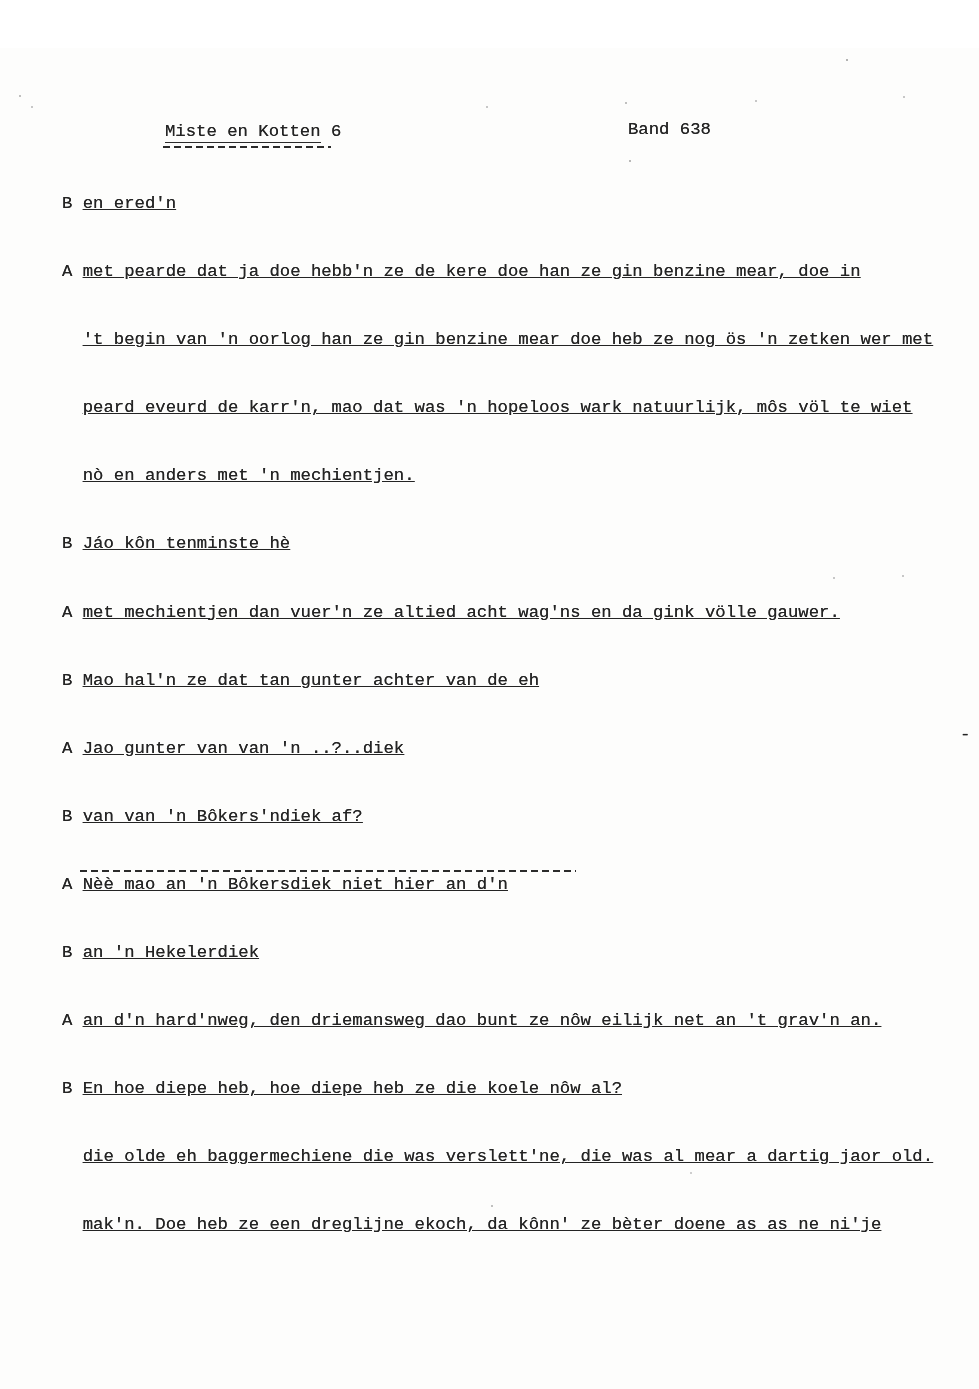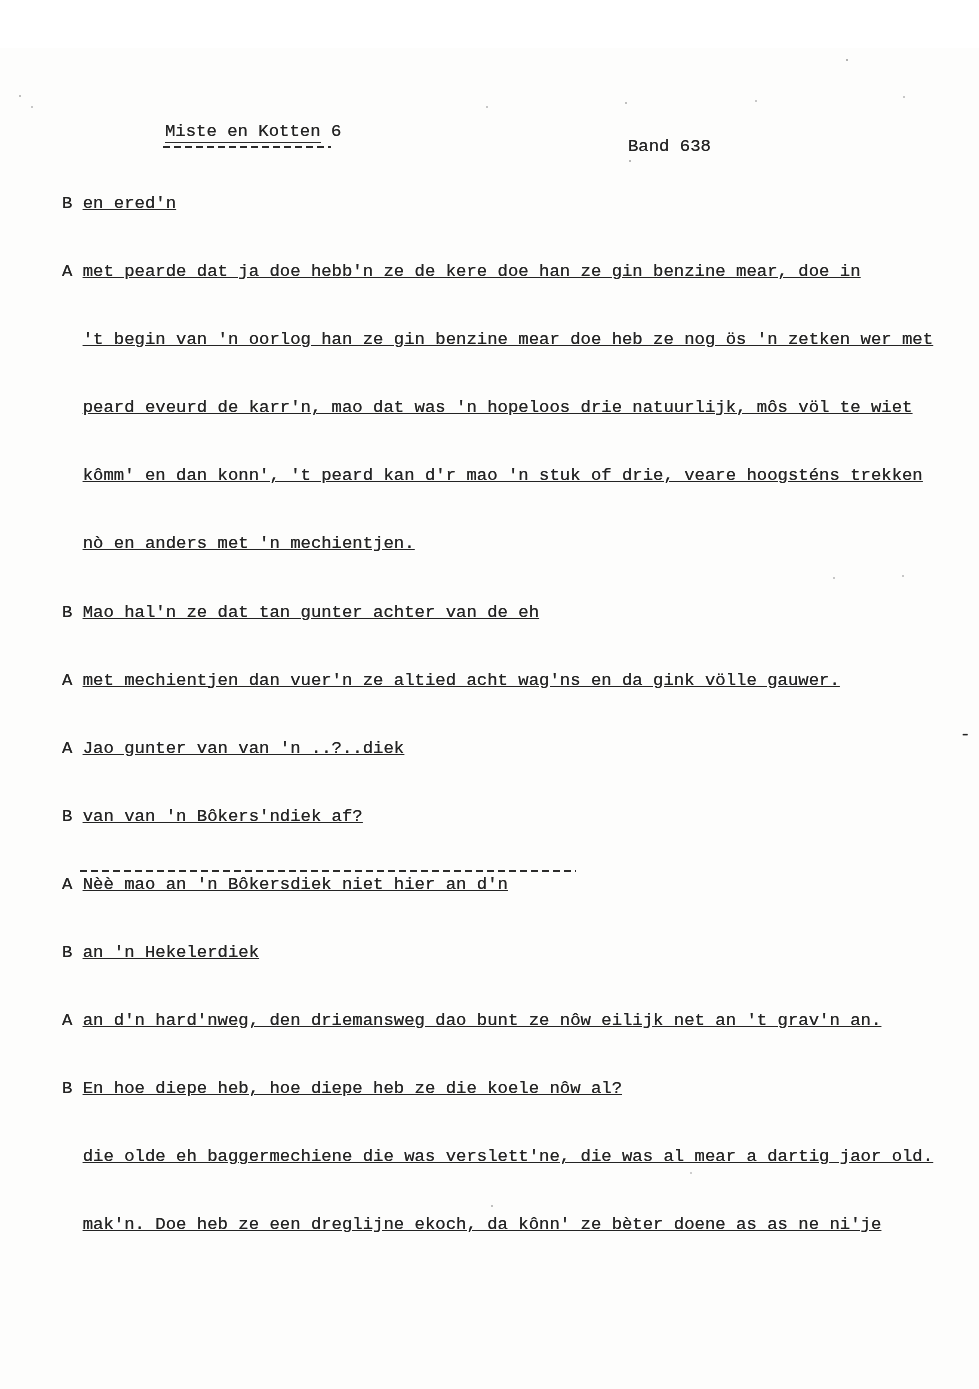--- a/index.html
+++ b/index.html
@@ -18,21 +18,21 @@
     font-size:17.3px;
     text-shadow:0 0 0.6px rgba(30,30,30,0.85);
     white-space:pre;
   }
   .header-title{position:absolute;left:165px;top:74px;}
   .title-main{border-bottom:1.7px solid #2b2b2b;padding-bottom:1px;}
   .header-dashes{
     position:absolute;left:163px;top:98px;width:168px;height:2px;
     background:repeating-linear-gradient(90deg,#2b2b2b 0 7px,transparent 7px 11px);
   }
-  .band{position:absolute;left:628px;top:89px;}
+  .band{position:absolute;left:628px;top:72px;}
   .transcript{position:absolute;left:62px;top:103px;}
   .line{height:30.1px;line-height:30.1px;white-space:pre;text-decoration:underline;}
   .spk{display:inline-block;width:2ch;}
   .footer-dashes{
     position:absolute;left:80px;top:822px;width:496px;height:2px;
     background:repeating-linear-gradient(90deg,#2b2b2b 0 7px,transparent 7px 11px);
   }
   .stray-dash{position:absolute;left:960px;top:672px;height:30px;line-height:30px;}
   .speck{position:absolute;background:#4a4a4a;border-radius:50%;}
 </style>
@@ -42,25 +42,25 @@
 <div class="page">
 
   <div class="typed header-title"><span class="title-main">Miste en Kotten</span><span> 6</span></div>
   <div class="header-dashes"></div>
   <div class="typed band">Band 638</div>
 
   <div class="transcript typed">
     <div class="line"><span class="spk">B</span><span>en ered'n</span></div>
     <div class="line"><span class="spk">A</span><span>met pearde dat ja doe hebb'n ze de kere doe han ze gin benzine mear, doe in</span></div>
     <div class="line"><span class="spk"></span><span>'t begin van 'n oorlog han ze gin benzine mear doe heb ze nog ös 'n zetken wer met</span></div>
-    <div class="line"><span class="spk"></span><span>peard eveurd de karr'n, mao dat was 'n hopeloos drie natuurlijk, môs völ te wiet</span></div>
-    <div class="line"><span class="spk"></span><span>kômm' en dan konn', 't peard kan d'r mao 'n stuk of drie, veare hoogsténs trekken</span></div>
+    <div class="line"><span class="spk"></span><span>peard eveurd de karr'n, mao dat was 'n hopeloos wark natuurlijk, môs völ te wiet</span></div>
     <div class="line"><span class="spk"></span><span>nò en anders met 'n mechientjen.</span></div>
+    <div class="line"><span class="spk">B</span><span>Jáo kôn tenminste hè</span></div>
+    <div class="line"><span class="spk">A</span><span>met mechientjen dan vuer'n ze altied acht wag'ns en da gink völle gauwer.</span></div>
     <div class="line"><span class="spk">B</span><span>Mao hal'n ze dat tan gunter achter van de eh</span></div>
-    <div class="line"><span class="spk">A</span><span>met mechientjen dan vuer'n ze altied acht wag'ns en da gink völle gauwer.</span></div>
     <div class="line"><span class="spk">A</span><span>Jao gunter van van 'n ..?..diek</span></div>
     <div class="line"><span class="spk">B</span><span>van van 'n Bôkers'ndiek af?</span></div>
     <div class="line"><span class="spk">A</span><span>Nèè mao an 'n Bôkersdiek niet hier an d'n</span></div>
     <div class="line"><span class="spk">B</span><span>an 'n Hekelerdiek</span></div>
     <div class="line"><span class="spk">A</span><span>an d'n hard'nweg, den driemansweg dao bunt ze nôw eilijk net an 't grav'n an.</span></div>
     <div class="line"><span class="spk">B</span><span>En hoe diepe heb, hoe diepe heb ze die koele nôw al?</span></div>
     <div class="line"><span class="spk"></span><span>die olde eh baggermechiene die was verslett'ne, die was al mear a dartig jaor old.</span></div>
     <div class="line"><span class="spk"></span><span>mak'n. Doe heb ze een dreglijne ekoch, da kônn' ze bèter doene as as ne ni'je</span></div>
     
     

